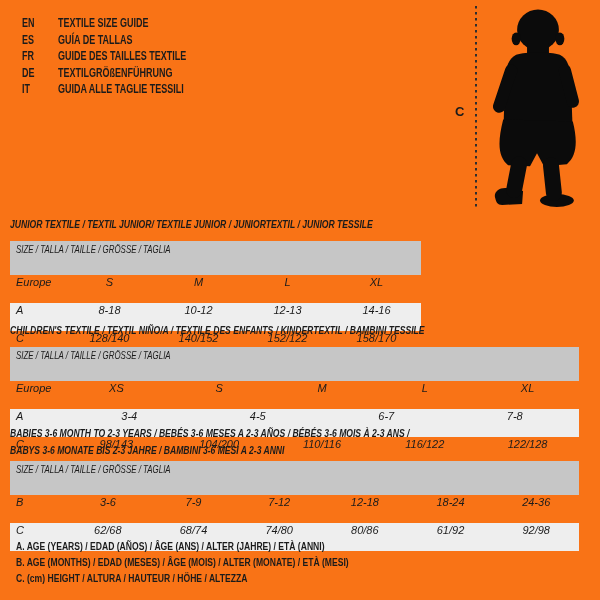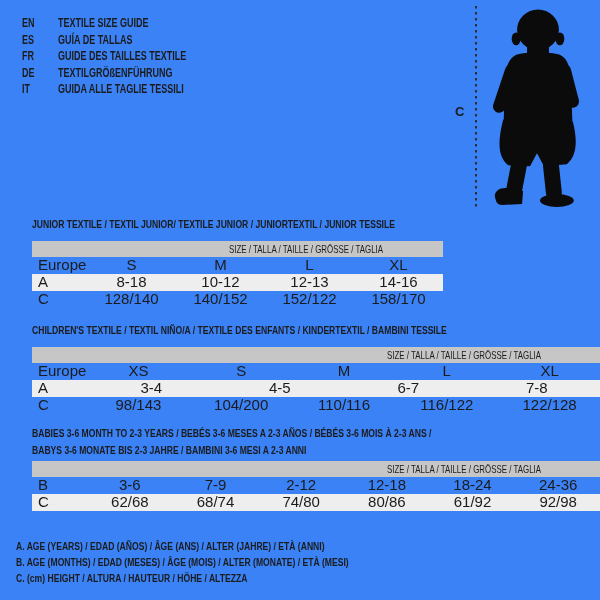--- a/index.html
+++ b/index.html
@@ -1,53 +1,53 @@
 <!DOCTYPE html>
 <html><head>
 <meta charset="utf-8">
 <style>
   html,body{margin:0;padding:0;}
   body{
     width:600px;height:600px;position:relative;background:#ffffff;
     font-family:"Liberation Sans",sans-serif;color:#1b1b1b;
     overflow:hidden;
   }
-  .page{position:absolute;inset:0;background:#3b82f6;}
+  .page{position:absolute;inset:0;background:#f97316;}
 
   
   .lang-list{
     position:absolute;left:22px;top:15px;
     font-weight:700;font-size:12.5px;line-height:16.5px;
     transform:scaleX(0.72);transform-origin:0 0;white-space:nowrap;
   }
   .lang-row{display:flex;}
   .lang-code{width:50px;flex:0 0 50px;}
 
   
   .figure{position:absolute;left:450px;top:0;width:150px;height:215px;}
   .fig-label{position:absolute;left:5px;top:104px;font-weight:700;font-size:13px;}
   .dash-svg{position:absolute;left:24px;top:6px;}
   .baby-svg{position:absolute;left:38px;top:8px;}
 
   
-  .table-block{position:absolute;left:32px;}
+  .table-block{position:absolute;left:10px;font-style:italic;}
   .tb1{top:216px;width:411px;}
   .tb2{top:322px;width:569px;}
   .tb3{top:425px;width:569px;}
   .t-title{
     font-weight:700;font-size:11px;line-height:17px;margin-bottom:8px;
     transform:scaleX(0.78);transform-origin:0 0;white-space:nowrap;
   }
   .tb3 .t-title{margin-bottom:2px;}
   .t-bar{
-    background:var(--bar,#c6c6c6);height:16px;line-height:16px;
-    font-size:11px;padding-left:6px;overflow:hidden;white-space:nowrap;text-align:right;
+    background:var(--bar,#c6c6c6);height:34px;line-height:16px;
+    font-size:11px;padding-left:6px;overflow:hidden;white-space:nowrap;
   }
   .t-bar span{display:inline-block;transform:scaleX(0.72);transform-origin:0 50%;white-space:nowrap;}
-  .t-row{display:flex;height:17px;line-height:15.5px;font-size:15px;}
+  .t-row{display:flex;height:28px;line-height:15.5px;font-size:11px;}
   .t-row.shaded{background:var(--shade,#eeeeee);}
   .t-label{width:55px;flex:0 0 55px;padding-left:6px;box-sizing:border-box;}
   .t-cell{flex:1;text-align:center;}
 
   
   .notes{
     position:absolute;left:16px;top:538px;
     font-weight:700;font-size:11px;line-height:16px;
     transform:scaleX(0.78);transform-origin:0 0;white-space:nowrap;
   }
@@ -158,21 +158,21 @@
           <span class="t-cell">122/128</span>
         </div>
       </div>
       <div class="table-block tb3">
         <div class="t-title">BABIES 3-6 MONTH TO 2-3 YEARS / BEBÉS 3-6 MESES A 2-3 AÑOS / BÉBÉS 3-6 MOIS À 2-3 ANS /<br>BABYS 3-6 MONATE BIS 2-3 JAHRE / BAMBINI 3-6 MESI A 2-3 ANNI</div>
         <div class="t-bar"><span>SIZE / TALLA / TAILLE / GRÖSSE / TAGLIA</span></div>
         <div class="t-row">
           <span class="t-label">B</span>
           <span class="t-cell">3-6</span>
           <span class="t-cell">7-9</span>
-          <span class="t-cell">2-12</span>
+          <span class="t-cell">7-12</span>
           <span class="t-cell">12-18</span>
           <span class="t-cell">18-24</span>
           <span class="t-cell">24-36</span>
         </div>
         <div class="t-row shaded">
           <span class="t-label">C</span>
           <span class="t-cell">62/68</span>
           <span class="t-cell">68/74</span>
           <span class="t-cell">74/80</span>
           <span class="t-cell">80/86</span>

